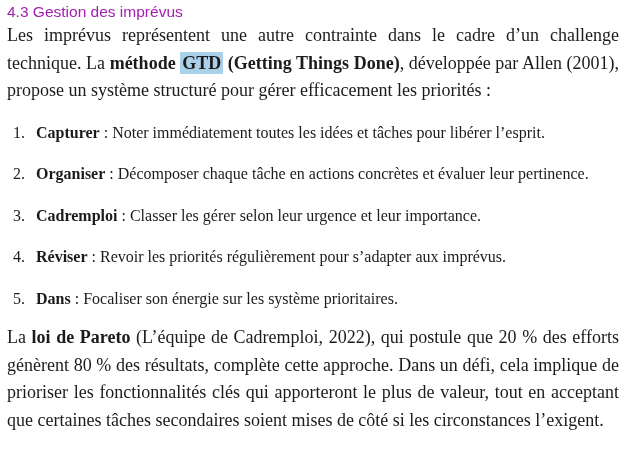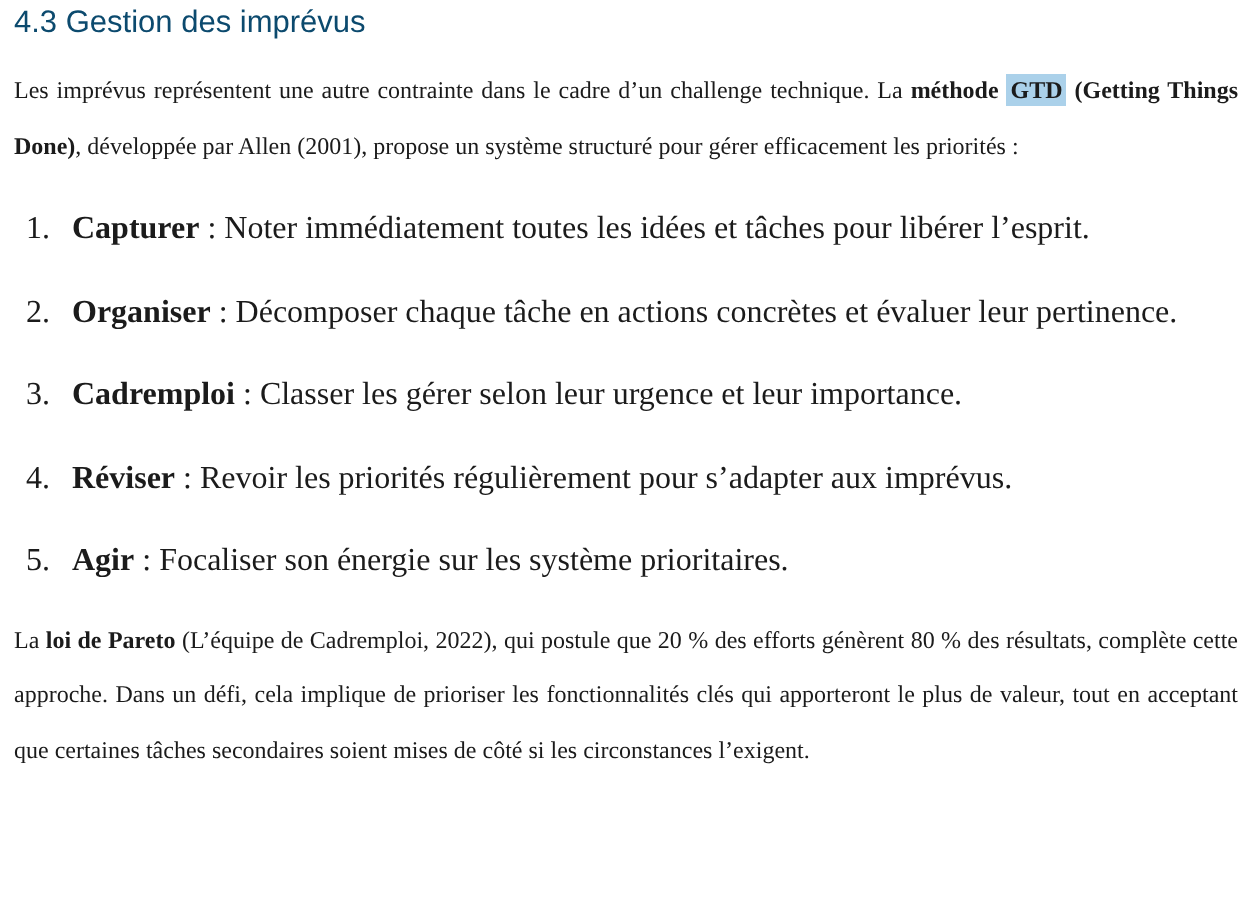--- a/index.html
+++ b/index.html
@@ -14,26 +14,25 @@
     height: 449px;
     padding: 2px 8px 0 7px;
     background: #ffffff;
     font-family: "Liberation Serif", serif;
     color: #1b1b1b;
   }
   .heading {
     font-family: "Liberation Sans", sans-serif;
     font-size: 15.5px;
     font-weight: 400;
-    color: #0c4a6e;
+    color: #a21caf;
     line-height: 20px;
-    margin-bottom: 10px;
   }
   .body-text {
-    font-size: 12px;
+    font-size: 18px;
     line-height: 27.5px;
     text-align: justify;
   }
   .bold { font-weight: bold; }
   .highlight {
     background: #abd1ea;
     padding: 1px 2px;
   }
   .gtd-list {
     margin-top: 14px;
@@ -67,19 +66,19 @@
   <div class="gtd-list">
 
     <div class="list-item"><span class="list-num">1.</span><span class="bold">Capturer</span><span>&nbsp;: </span><span>Noter immédiatement toutes les idées et tâches pour libérer l’esprit.</span></div>
 
     <div class="list-item"><span class="list-num">2.</span><span class="bold">Organiser</span><span>&nbsp;: </span><span>Décomposer chaque tâche en actions concrètes et évaluer leur pertinence.</span></div>
 
     <div class="list-item"><span class="list-num">3.</span><span class="bold">Cadremploi</span><span>&nbsp;: </span><span>Classer les gérer selon leur urgence et leur importance.</span></div>
 
     <div class="list-item"><span class="list-num">4.</span><span class="bold">Réviser</span><span>&nbsp;: </span><span>Revoir les priorités régulièrement pour s’adapter aux imprévus.</span></div>
 
-    <div class="list-item"><span class="list-num">5.</span><span class="bold">Agir</span><span>&nbsp;: </span><span>Focaliser son énergie sur les système prioritaires.</span></div>
+    <div class="list-item"><span class="list-num">5.</span><span class="bold">Dans</span><span>&nbsp;: </span><span>Focaliser son énergie sur les système prioritaires.</span></div>
 
   </div>
 
   <p class="body-text outro"><span>La </span><span class="bold">loi de Pareto</span><span> (L’équipe de Cadremploi, 2022), qui postule que 20&nbsp;% des efforts génèrent 80&nbsp;% des résultats, complète cette approche. Dans un défi, cela implique de prioriser les fonctionnalités clés qui apporteront le plus de valeur, tout en acceptant que certaines tâches secondaires soient mises de côté si les circonstances l’exigent.</span></p>
 
 </div>
 
 </body></html>

